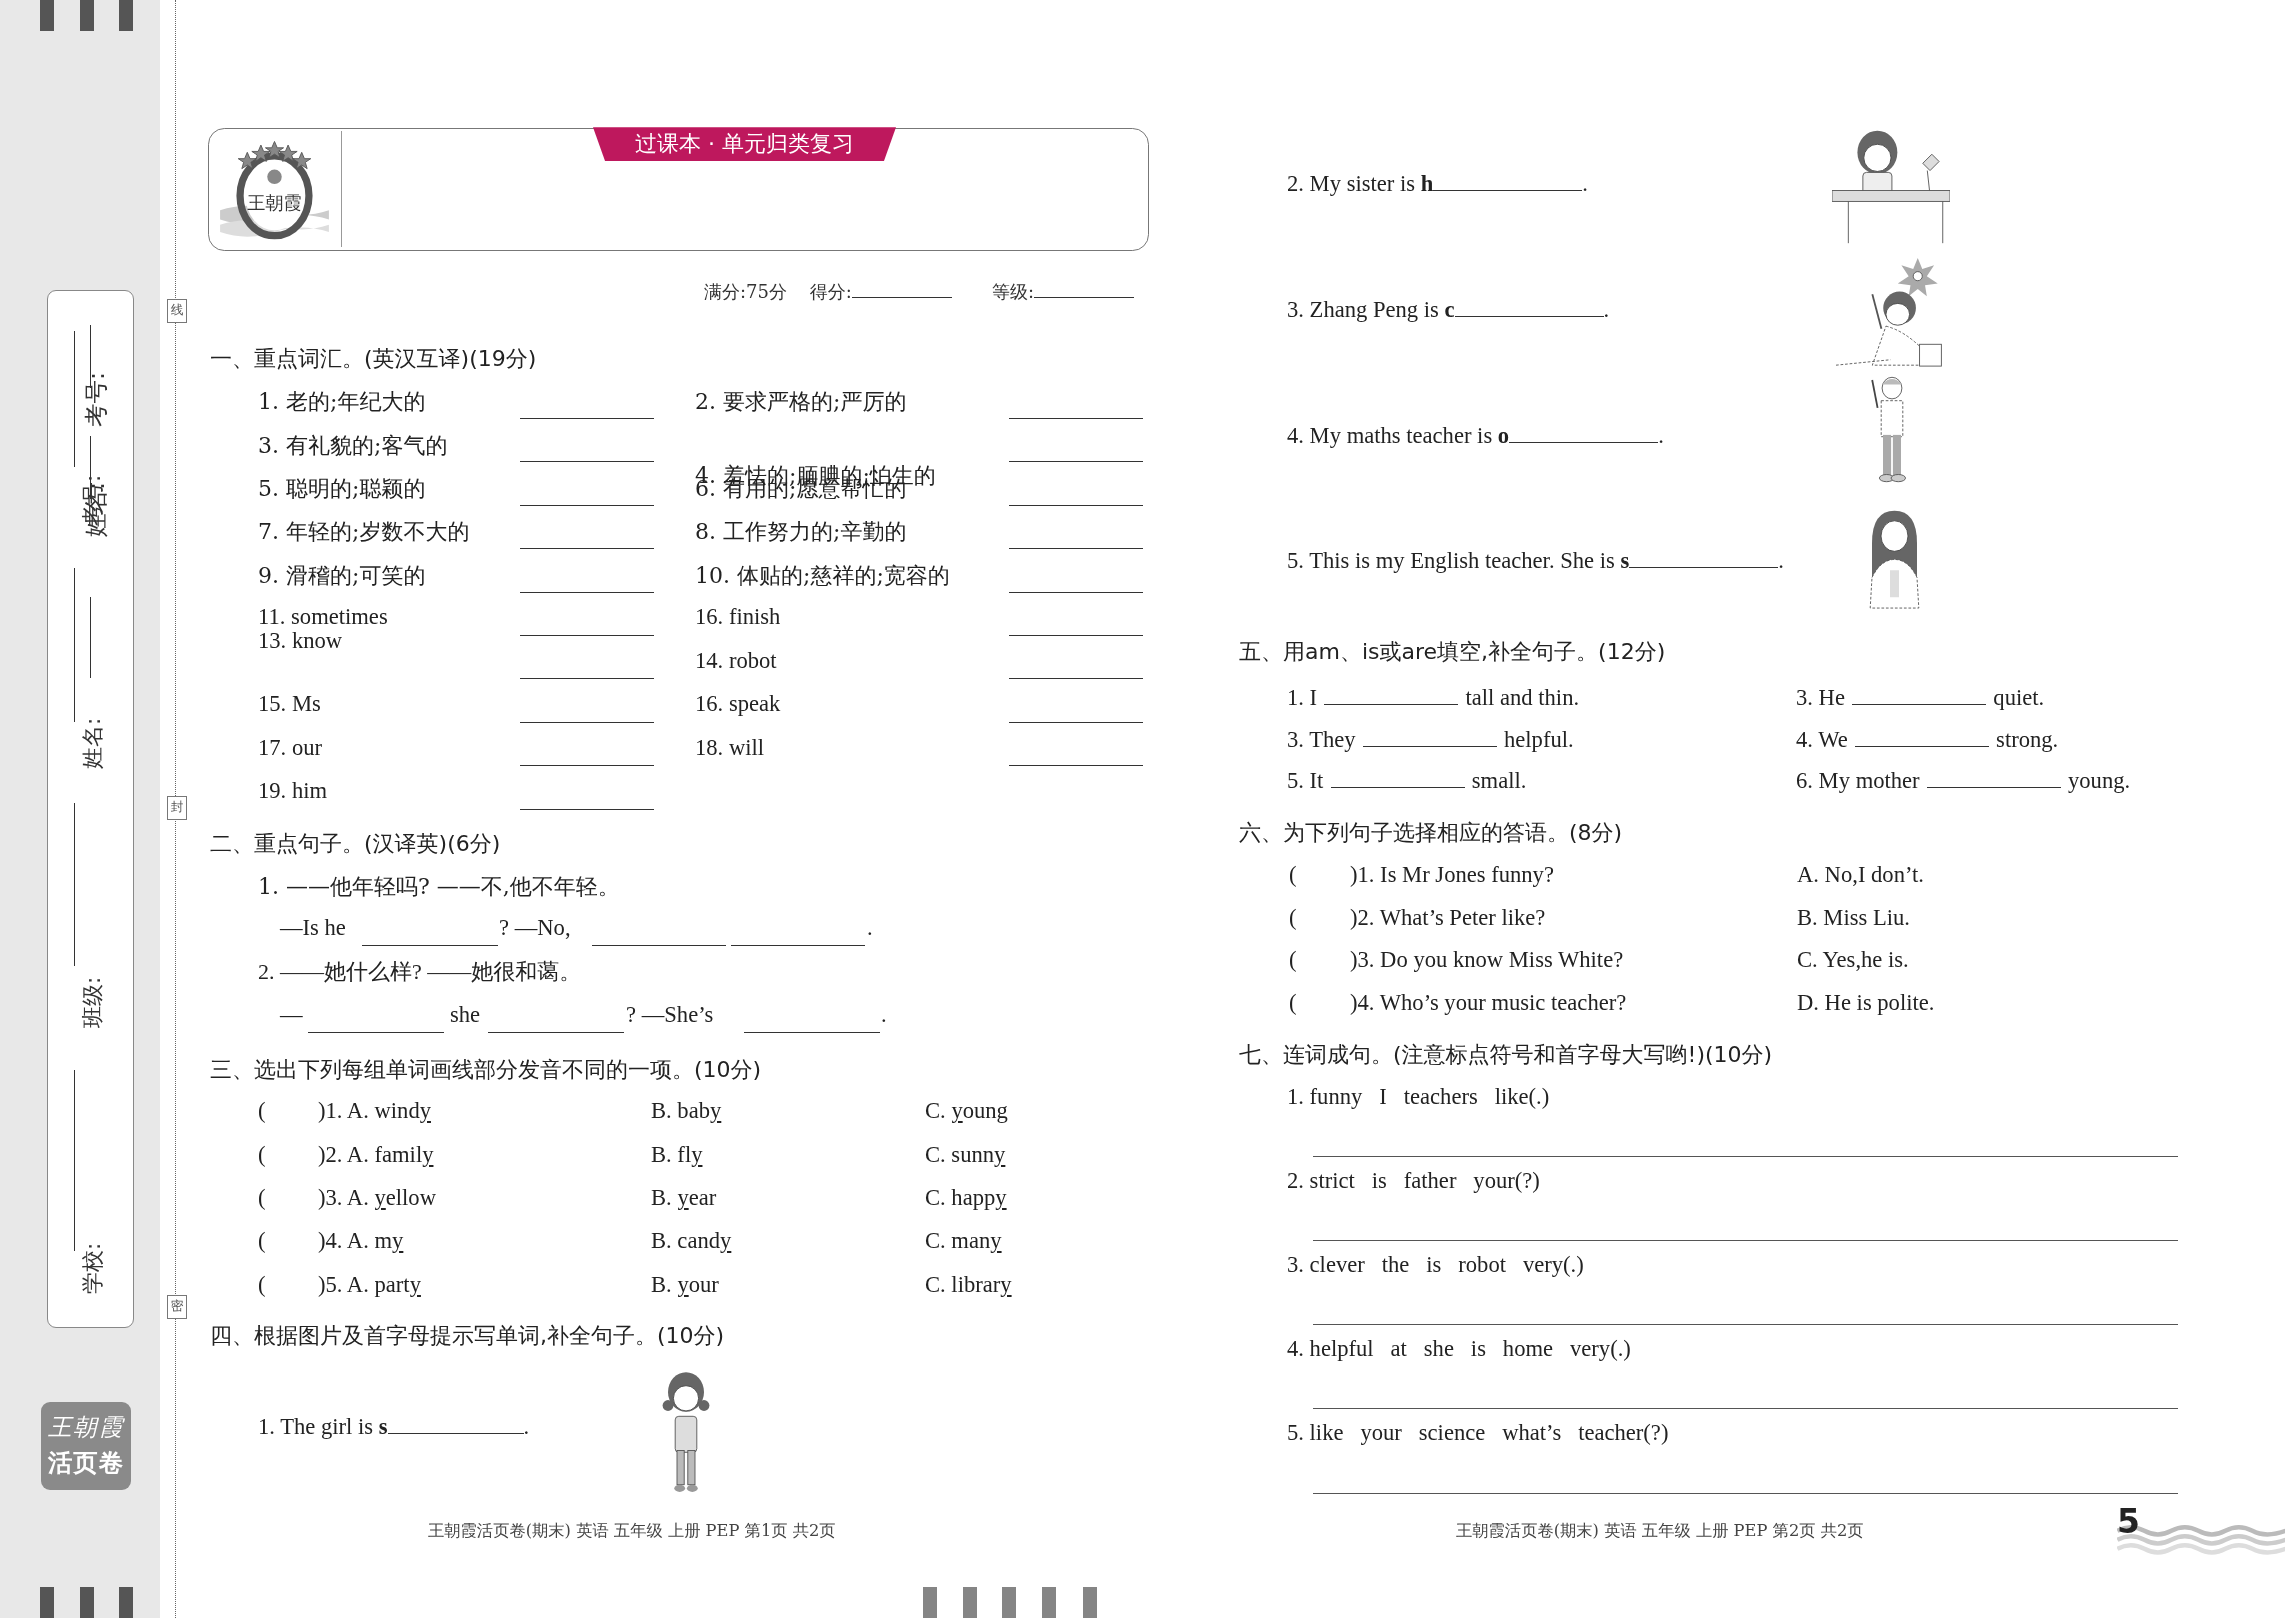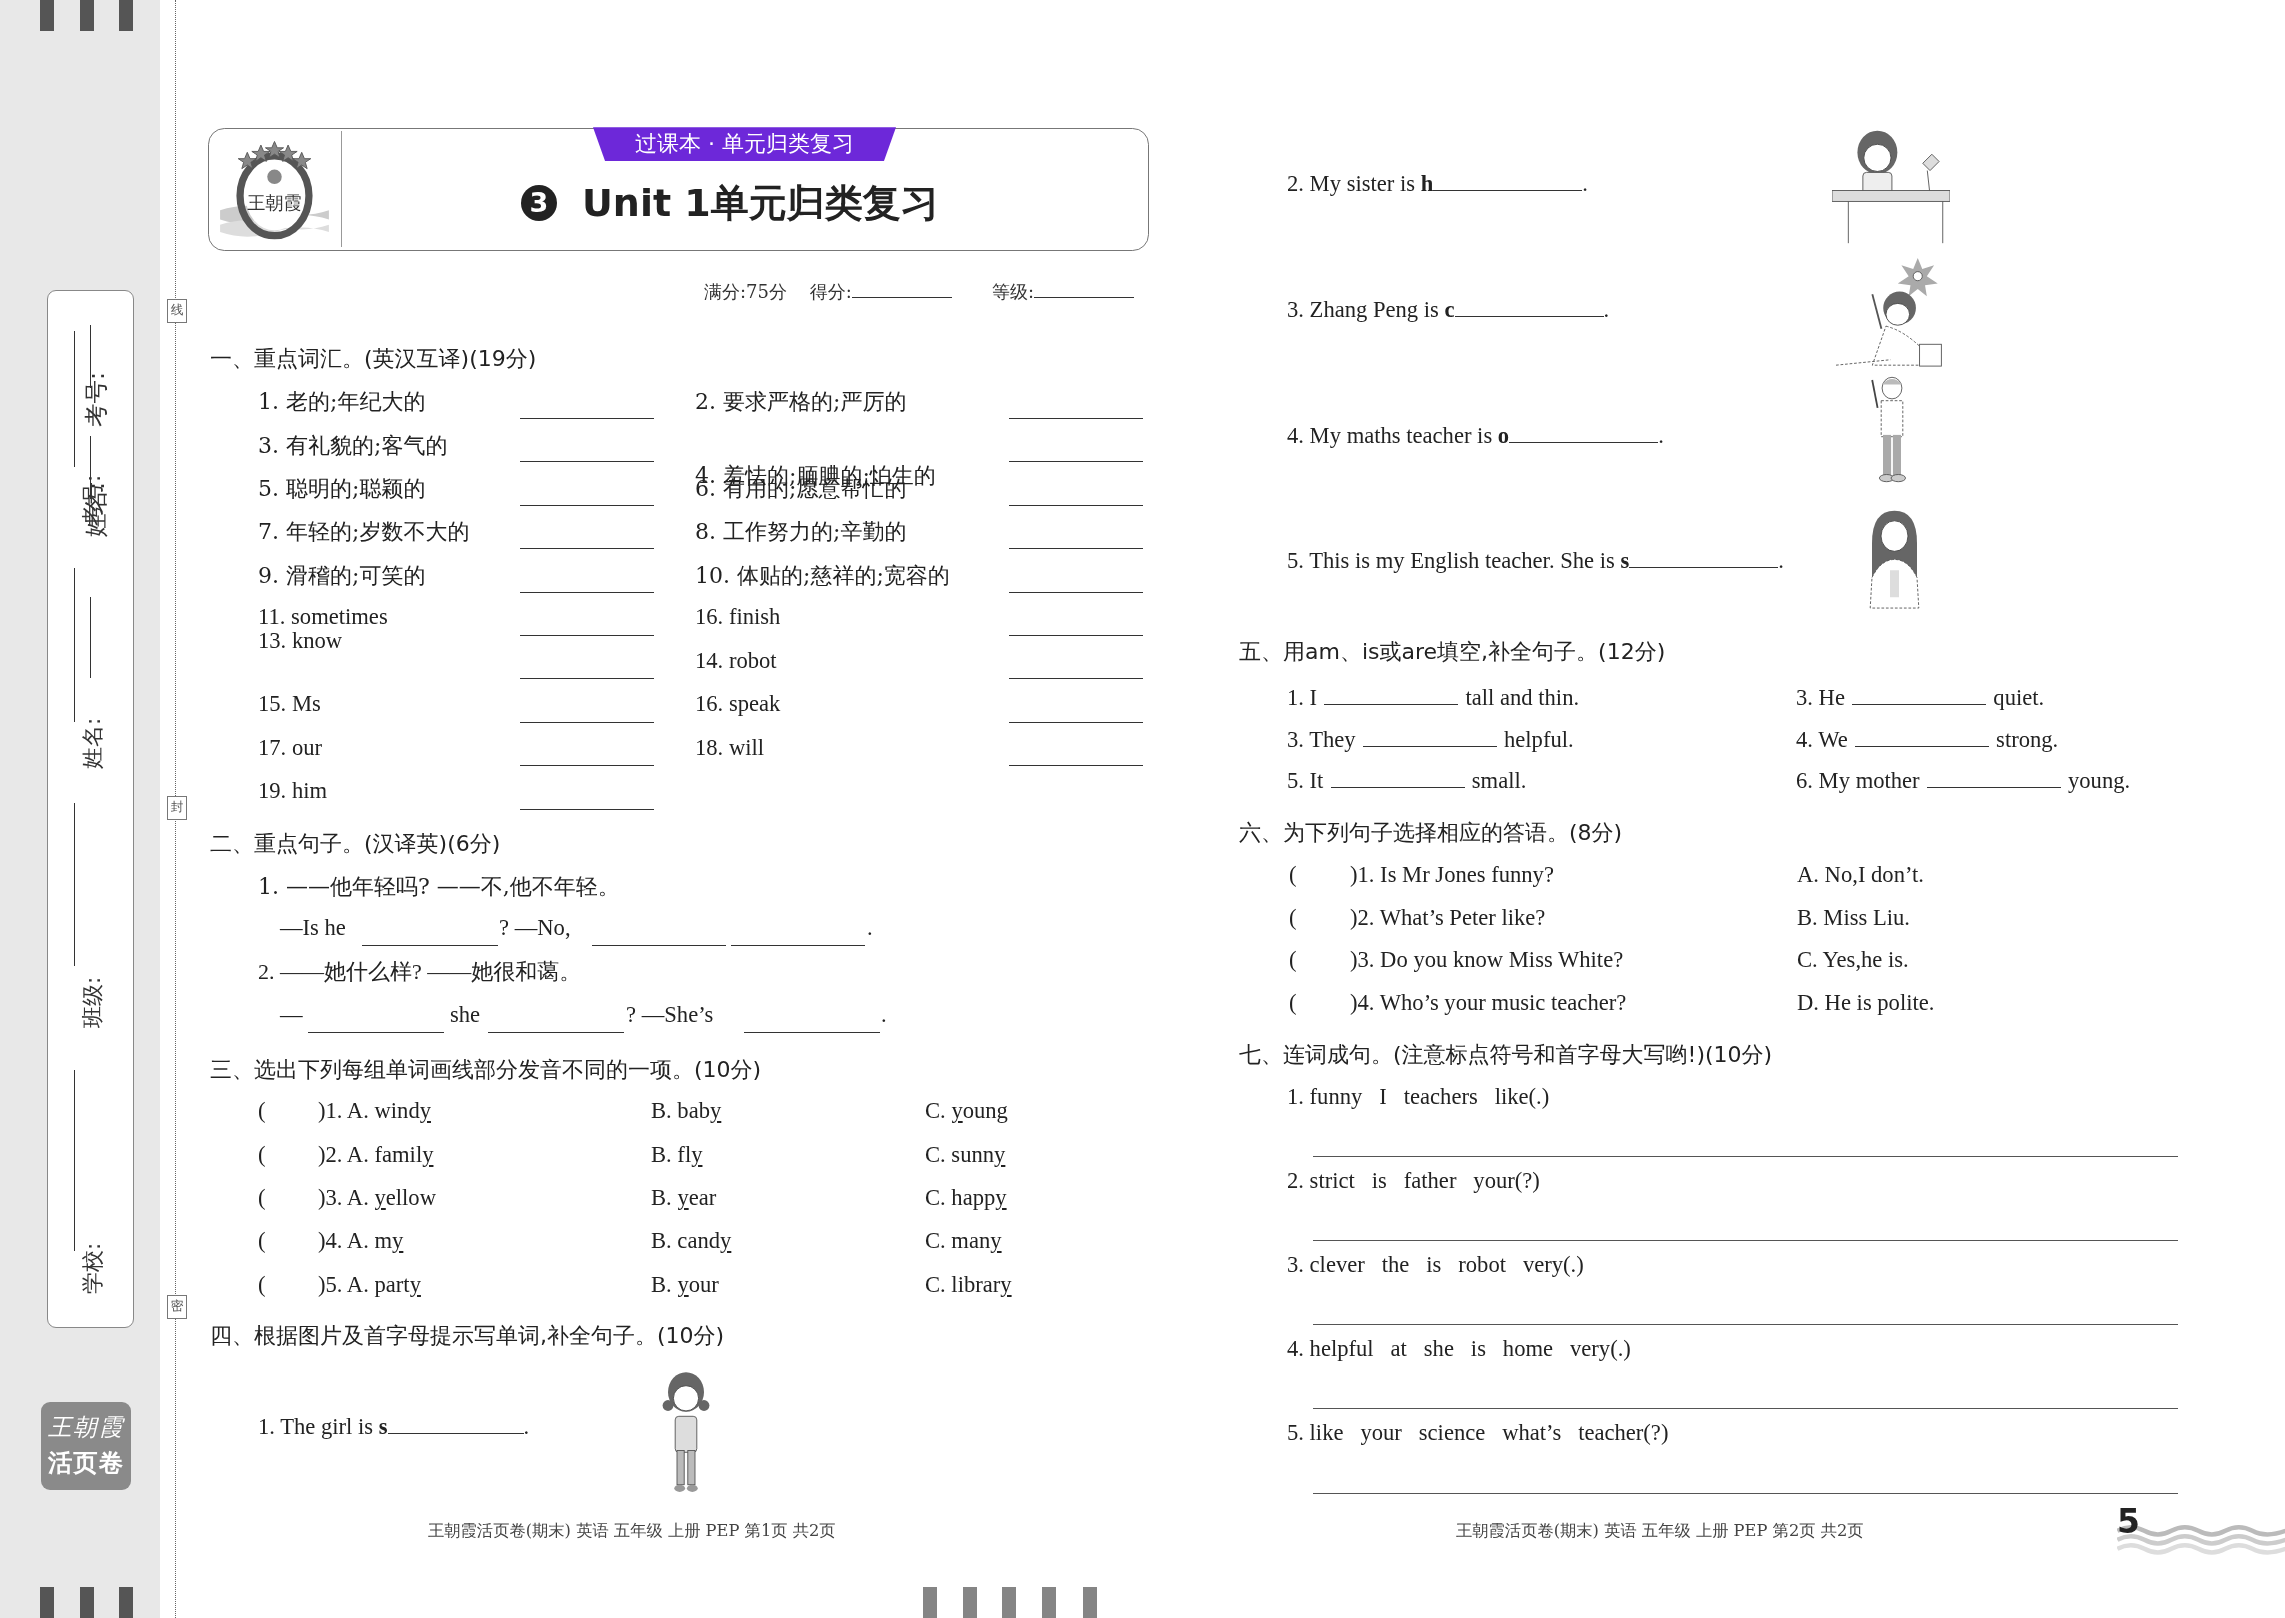--- a/index.html
+++ b/index.html
@@ -14,21 +14,21 @@
   .infobox { left: 47px; top: 290px; width: 87px; height: 1038px; border: 1.4px solid #888; border-radius: 9px; background: #fff; }
   .info-label { position: absolute; left: 34px; transform: rotate(-90deg); transform-origin: left top; font-family: "DejaVu Sans", sans-serif; font-size: 23.5px; color: #333; white-space: nowrap; }
   .info-line { position: absolute; left: 103px; width: 0; border-left: 1.4px solid #333; }
   .logo-badge { left: 41px; top: 1402px; width: 90px; height: 88px; background: #8a8a8a; border-radius: 9px; color: #fff; text-align: center; font-family: "DejaVu Sans", sans-serif; }
   .logo-badge .l1 { font-family: "DejaVu Serif", serif; font-size: 23.5px; padding-top: 9px; letter-spacing: 1.8px; font-style: italic; }
   .logo-badge .l2 { font-size: 24.4px; font-weight: bold; letter-spacing: 0.9px; margin-top: 3.6px; }
 
   .header { left: 208px; top: 128px; width: 941px; height: 123px; border: 1.8px solid #777; border-radius: 16.3px; }
   .header-divider { left: 132px; top: 1.8px; width: 1.4px; height: 116px; background: #999; position: absolute; }
   .emblem { position: absolute; left: 11px; top: 7.2px; width: 109px; height: 107px; }
-  .tag { position: absolute; left: 384px; top: -1.8px; width: 303px; height: 34px; background: #6d28d9; color: #fff; font-family: "DejaVu Sans", sans-serif; font-size: 22px; text-align: center; line-height: 33px; clip-path: polygon(0 0, 100% 0, 96% 100%, 4% 100%); border-radius: 0 0 7.2px 7.2px; }
+  .tag { position: absolute; left: 384px; top: -1.8px; width: 303px; height: 34px; background: #be185d; color: #fff; font-family: "DejaVu Sans", sans-serif; font-size: 22px; text-align: center; line-height: 33px; clip-path: polygon(0 0, 100% 0, 96% 100%, 4% 100%); border-radius: 0 0 7.2px 7.2px; }
   .title { position: absolute; left: 312px; top: 49px; font-family: "DejaVu Sans", sans-serif; font-size: 38px; font-weight: bold; color: #222; white-space: nowrap; }
   .title .num { display: inline-block; width: 36px; height: 36px; border-radius: 50%; background: #222; color: #fff; font-size: 27px; text-align: center; line-height: 36px; margin-right: 25px; vertical-align: 3.6px; }
 
   .score { left: 704px; top: 280px; font-family: "DejaVu Serif", serif; font-size: 18px; color: #333; white-space: nowrap; }
   .uline { display: inline-block; border-bottom: 1.4px solid #333; vertical-align: baseline; height: 1em; }
 
   .sec-h { position: absolute; font-family: "DejaVu Sans", sans-serif; font-size: 22px; color: #222; white-space: nowrap; }
   .txt { position: absolute; font-size: 22.6px; white-space: nowrap; color: #222; }
   .blank { position: absolute; border-bottom: 1.4px solid #333; height: 0.9px; }
   .u { text-decoration: underline; text-underline-offset: 2.7px; }
@@ -91,21 +91,20 @@
     <g fill="#888" stroke="#555" stroke-width="1">
       <polygon points="30,18 33,25 40,25 34,29 36,36 30,32 24,36 26,29 20,25 27,25"></polygon>
       <polygon points="45,10 48,17 55,17 49,21 51,28 45,24 39,28 41,21 35,17 42,17"></polygon>
       <polygon points="60,6 63,13 70,13 64,17 66,24 60,20 54,24 56,17 50,13 57,13"></polygon>
       <polygon points="75,10 78,17 85,17 79,21 81,28 75,24 69,28 71,21 65,17 72,17"></polygon>
       <polygon points="90,18 93,25 100,25 94,29 96,36 90,32 84,36 86,29 80,25 87,25"></polygon>
     </g>
   </svg>
   <div class="header-divider"></div>
   <div class="tag">过课本 · 单元归类复习</div>
-  <div class="title"><span class="num">3</span><span>Unit 1单元归类复习</span></div>
 </div>
 
 <div class="abs score">
   <span>满分:75分</span>&nbsp;&nbsp;&nbsp;
   <span>得分:</span><span class="uline" style="width:100px;"></span>&nbsp;&nbsp;&nbsp;&nbsp;&nbsp;&nbsp;
   <span>等级:</span><span class="uline" style="width:100px;"></span>
 </div>
 
 <div class="sec-h" style="left:210px;top:344px;">一、重点词汇。(英汉互译)(19分)</div>
 <div id="s1">

